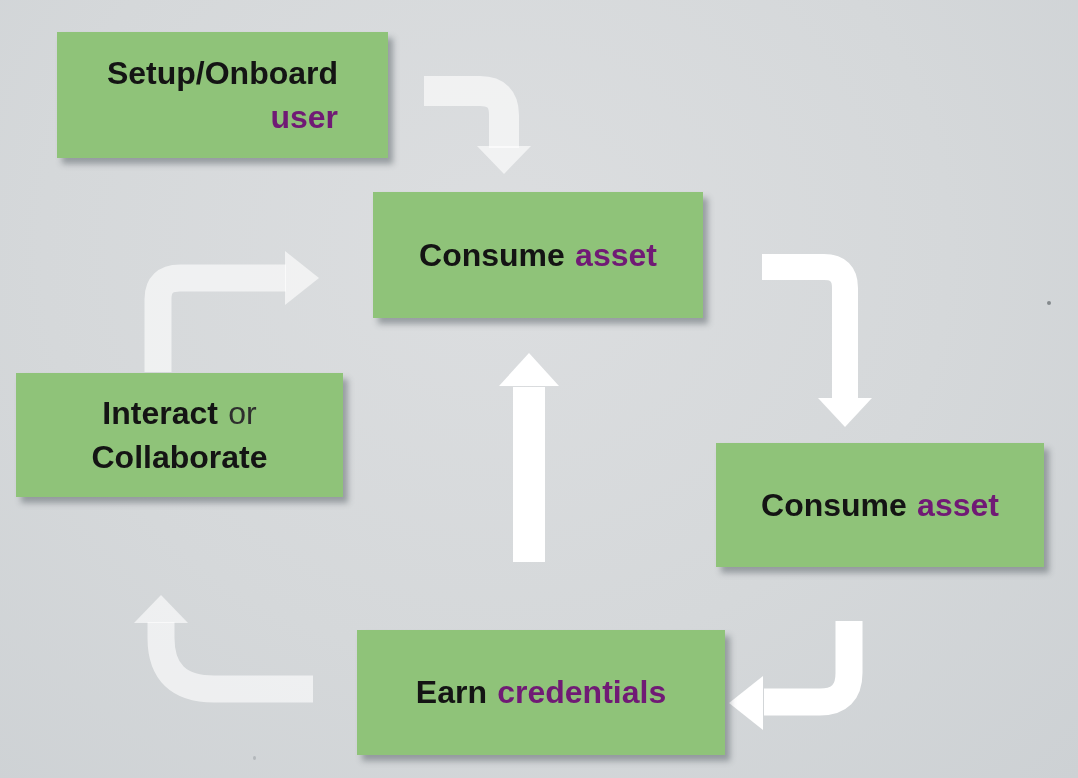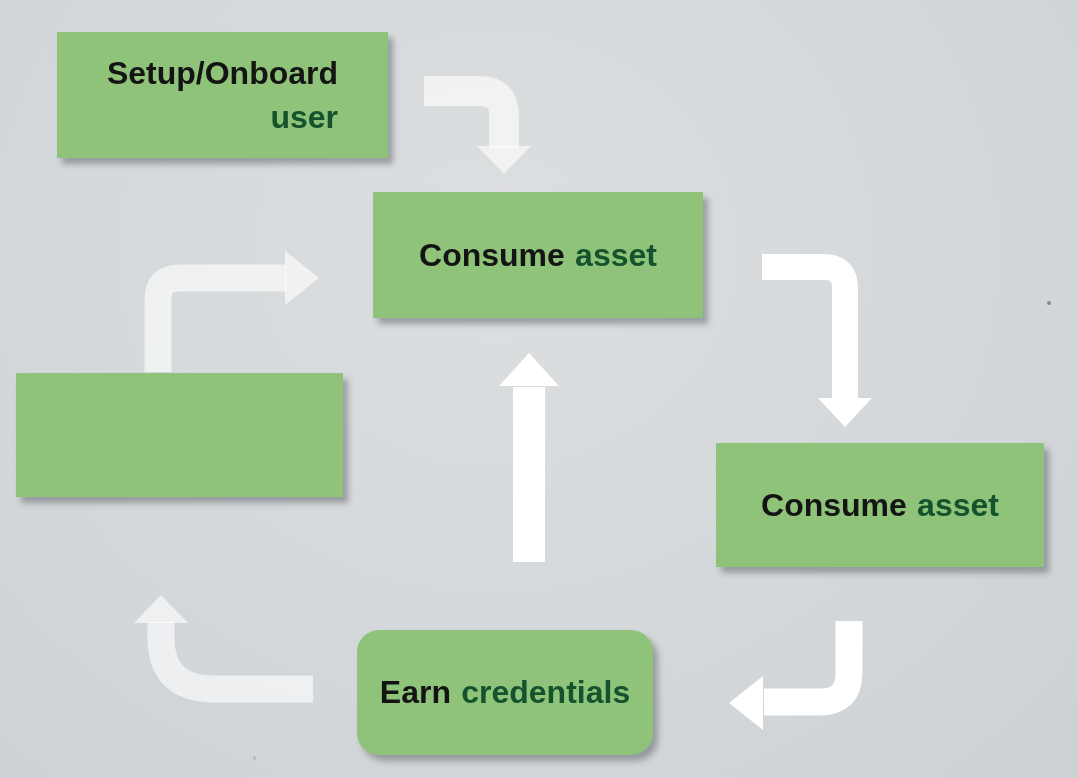--- a/index.html
+++ b/index.html
@@ -20,21 +20,21 @@
   .node {
     position: absolute; z-index: 2;
     background: #8fc379;
     display: flex; align-items: center; justify-content: center;
     text-align: center;
     box-shadow: 5px 6px 6px rgba(73,82,89,0.45);
     font-weight: bold; font-size: 32px; color: #141414;
     line-height: 1.38;
   }
   .w-dark  { color: #141414; }
-  .w-light { color: #14532d; }
+  .w-light { color: #701a75; }
   .w-reg   { font-weight: normal; color: #2e2e2e; }
   .gap     { margin-right: 0.32em; }
   .speck { position: absolute; z-index: 3; border-radius: 50%; }
 </style>
 </head>
 <body>
 
 <div class="stage">
 
   <svg class="arrows" width="1078" height="778" viewBox="0 0 1078 778" xmlns="http://www.w3.org/2000/svg">
@@ -82,27 +82,31 @@
       <span class="w-dark gap">Consume</span><span class="w-light">asset</span>
     </div>
   </div>
 
   <div class="node" style="left:716px; top:443px; width:328px; height:124px;">
     <div>
       <span class="w-dark gap">Consume</span><span class="w-light">asset</span>
     </div>
   </div>
 
-  <div class="node" style="left:357px; top:630px; width:296px; height:125px;border-radius:22px;">
+  <div class="node" style="left:357px; top:630px; width:368px; height:125px;">
     <div>
       <span class="w-dark gap">Earn</span><span class="w-light">credentials</span>
     </div>
   </div>
 
   <div class="node" style="left:16px; top:373px; width:327px; height:124px;">
     <div>
+      <div>
+        <span class="w-dark gap">Interact</span><span class="w-reg">or</span>
+      </div>
+      <div><span class="w-dark">Collaborate</span></div>
     </div>
   </div>
 
   <div class="speck" style="left:1047px; top:301px; width:4px; height:4px; background:#6a6f73; opacity:0.75;"></div>
   <div class="speck" style="left:253px; top:756px; width:3px; height:4px; background:#9aa0a4; opacity:0.55;"></div>
 
 </div>
 
 </body></html>

